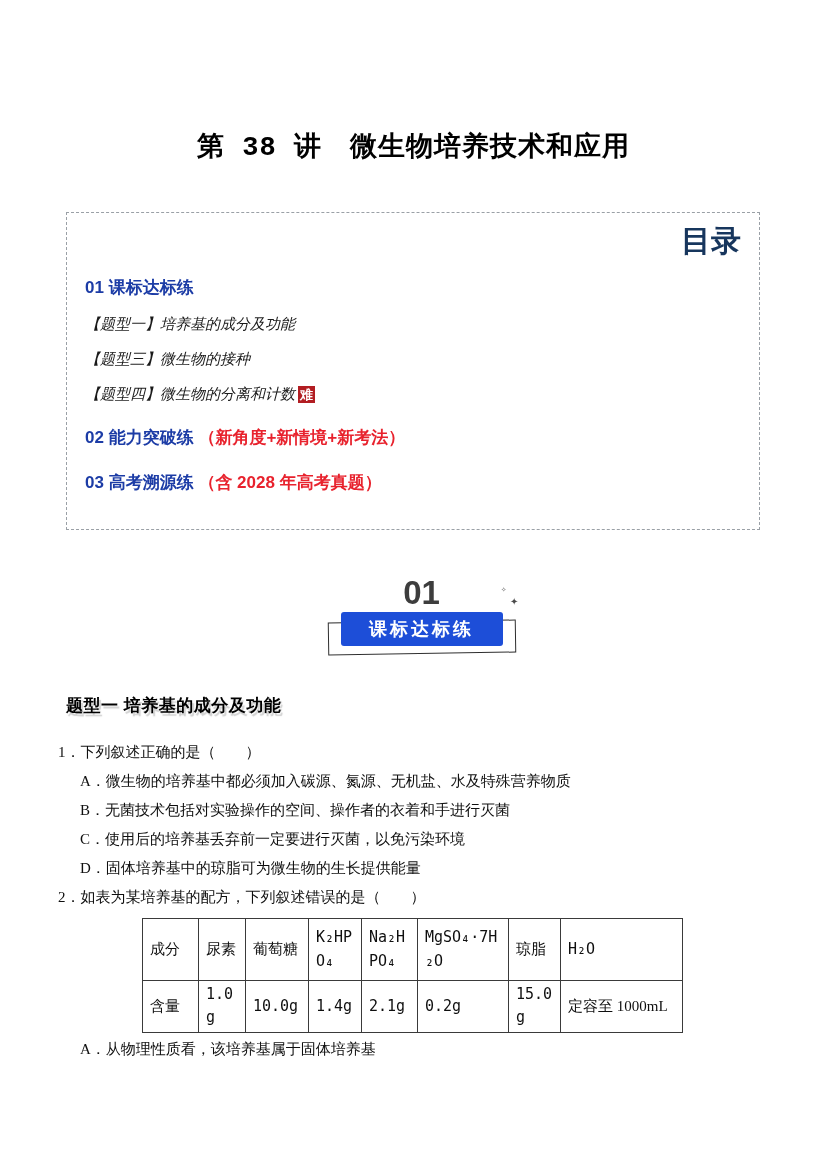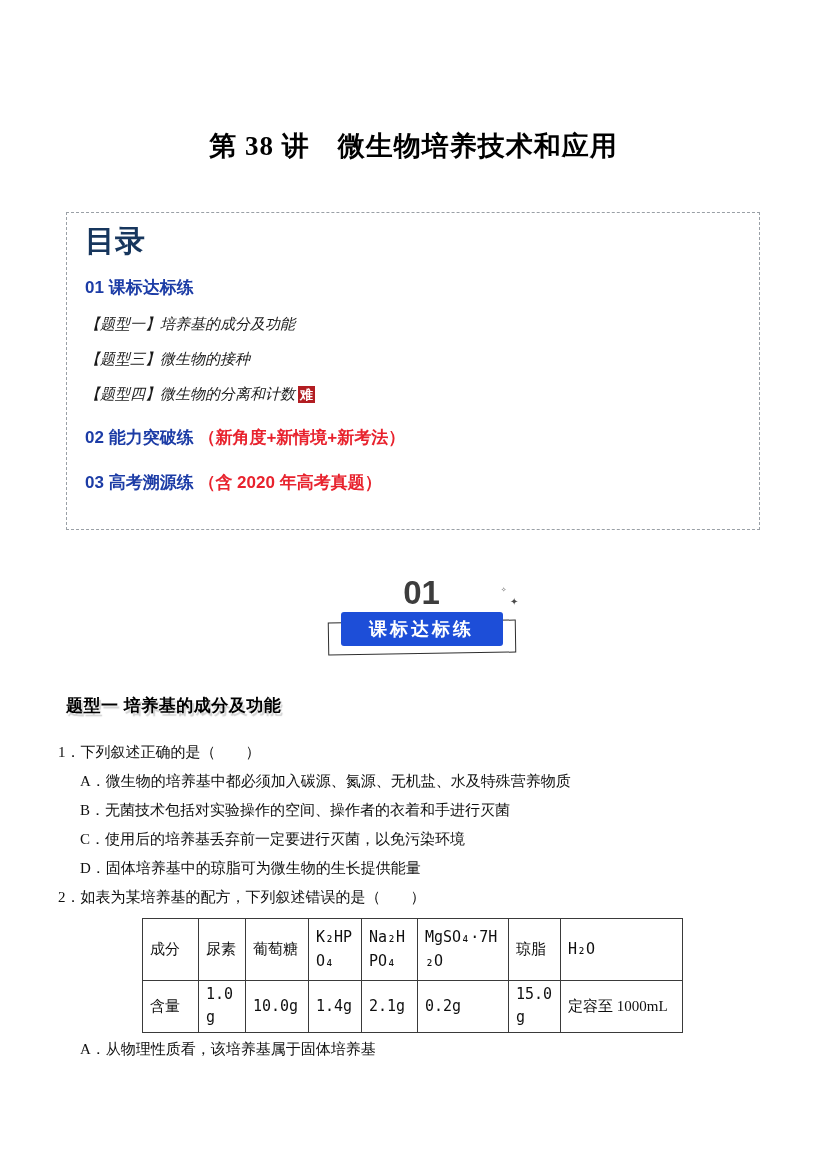--- a/index.html
+++ b/index.html
@@ -13,38 +13,38 @@
     font-family: "Liberation Serif", "DejaVu Serif", serif;
     color: #111;
     overflow: hidden;
   }
 
   
   .doc-title {
     position: absolute;
     top: 128px; left: 0; right: 0;
     text-align: center;
-    font-family: Liberation Serif, serif;
+    font-family: Liberation Mono, monospace;
     font-size: 27px;
     font-weight: 700;
     color: #000;
     letter-spacing: 1px;
   }
 
   
   .toc-box {
     position: absolute;
     top: 212px; left: 66px;
     width: 694px; height: 318px;
     border: 1px dashed #9aa0a6;
     background: #fff;
     padding: 8px 18px;
   }
   .toc-title {
-    text-align: left;
+    text-align: right;
     font-family: "Liberation Sans", "DejaVu Sans", sans-serif;
     font-size: 30px;
     font-weight: 800;
     color: #17365d;
     margin-bottom: 14px;
   }
   .toc-section {
     font-family: "Liberation Sans", "DejaVu Sans", sans-serif;
     font-size: 17px;
     font-weight: 700;
@@ -201,21 +201,21 @@
       <span>【题型四】微生物的分离和计数</span>
       <span class="badge">难</span>
     </div>
 
     <div class="toc-section toc-gap">
       <span>02 能力突破练</span>
       <span class="red-note">（新角度+新情境+新考法）</span>
     </div>
     <div class="toc-section toc-gap">
       <span>03 高考溯源练</span>
-      <span class="red-note">（含 2020 年高考真题）</span>
+      <span class="red-note">（含 2028 年高考真题）</span>
     </div>
   </div>
 
   <div class="banner">
     <div class="banner-number">01</div>
     <div class="banner-wrap">
       <span class="sparkle-a">✦</span>
       <span class="sparkle-b">✧</span>
       <div class="banner-outline"></div>
       <div class="banner-box">

